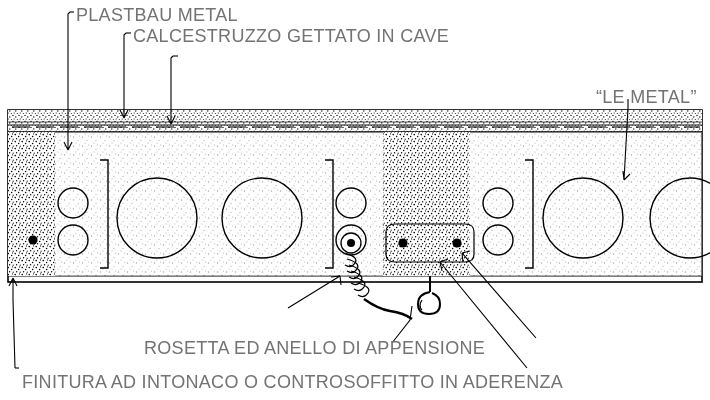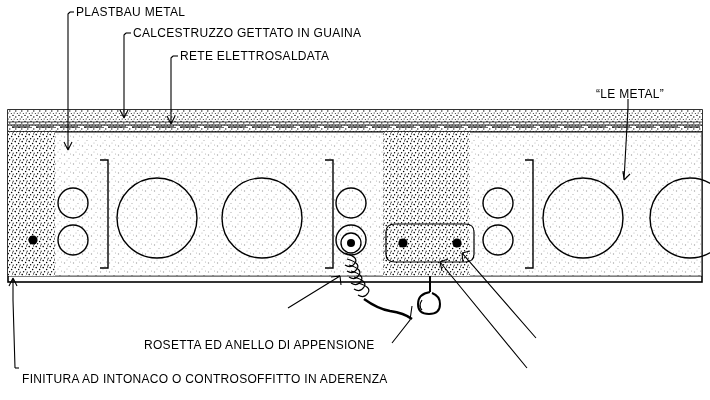--- a/index.html
+++ b/index.html
@@ -18,23 +18,23 @@
     overflow: hidden;
   }
   #stage svg {
     position: absolute;
     left: 0;
     top: 0;
   }
   .lbl {
     position: absolute;
     font-family: "Liberation Sans", sans-serif;
-    font-size: 12px;
+    font-size: 18px;
     letter-spacing: 0.3px;
-    color: #000000;
+    color: #737373;
     white-space: nowrap;
     line-height: 1;
   }
 </style>
 </head>
 <body>
 
 <div id="stage">
 
   <svg width="710" height="400" viewBox="0 0 710 400">
@@ -182,19 +182,18 @@
       <path d="M15 368 L13 300 L13 278 M13 278 l-4 8 M13 278 l4 8"></path>
       <path d="M15 368 L19 368"></path>
 
       <path d="M536 338 L462 253 M462 253 l1 9 M462 253 l8 -2"></path>
 
       <path d="M527 368 L440 262 M440 262 l2 9 M440 262 l8 -3"></path>
     </g>
   </svg>
 
   <div class="lbl" style="left:76px; top:6px;">PLASTBAU METAL</div>
-  <div class="lbl" style="left:133px; top:27px;">CALCESTRUZZO GETTATO IN GUAINA</div>
-  <div class="lbl" style="left:180px; top:50px;">RETE ELETTROSALDATA</div>
+  <div class="lbl" style="left:133px; top:27px;">CALCESTRUZZO GETTATO IN CAVE</div>
   <div class="lbl" style="left:596px; top:88px;">“LE METAL”</div>
   <div class="lbl" style="left:22px; top:373px;">FINITURA AD INTONACO O CONTROSOFFITTO IN ADERENZA</div>
   <div class="lbl" style="left:144px; top:339px;">ROSETTA ED ANELLO DI APPENSIONE</div>
 
 </div>
 
 </body></html>

